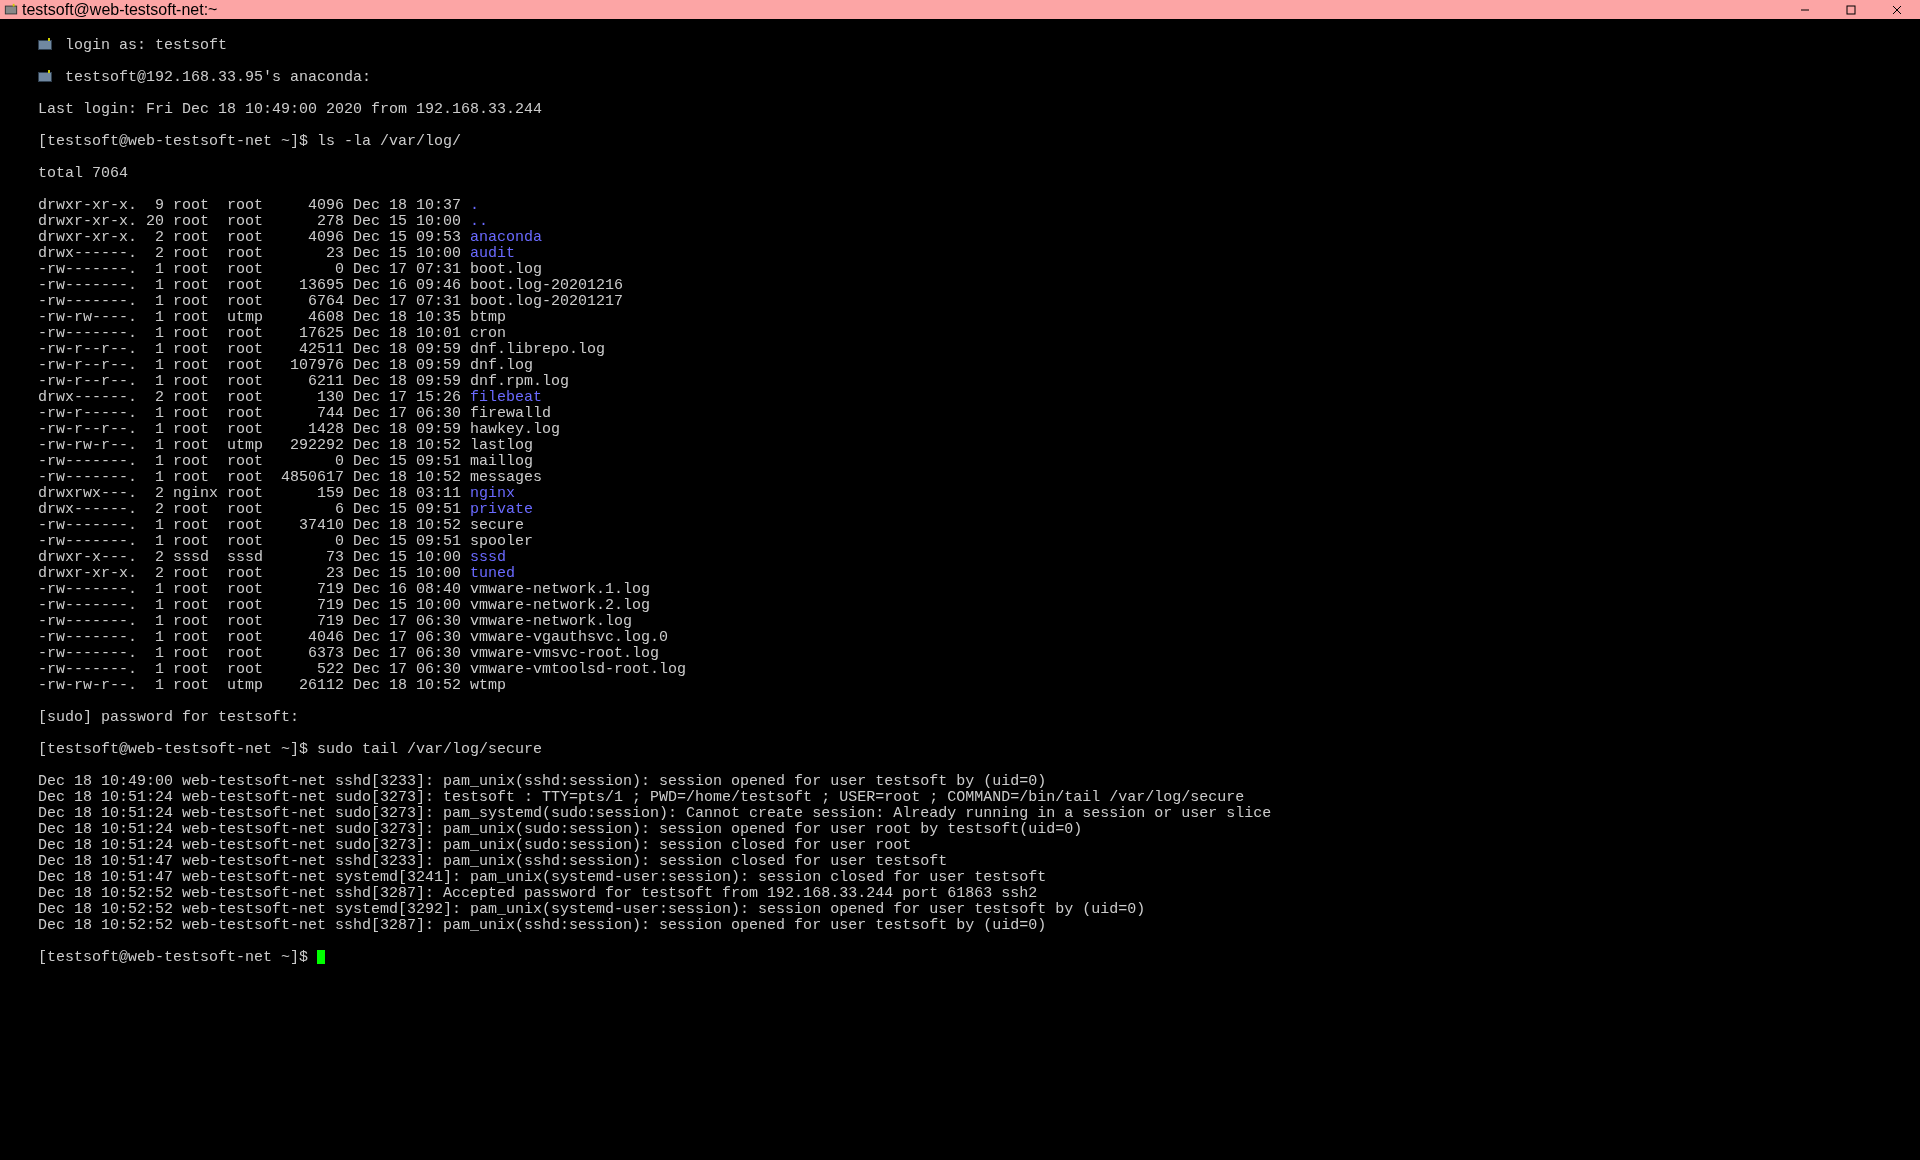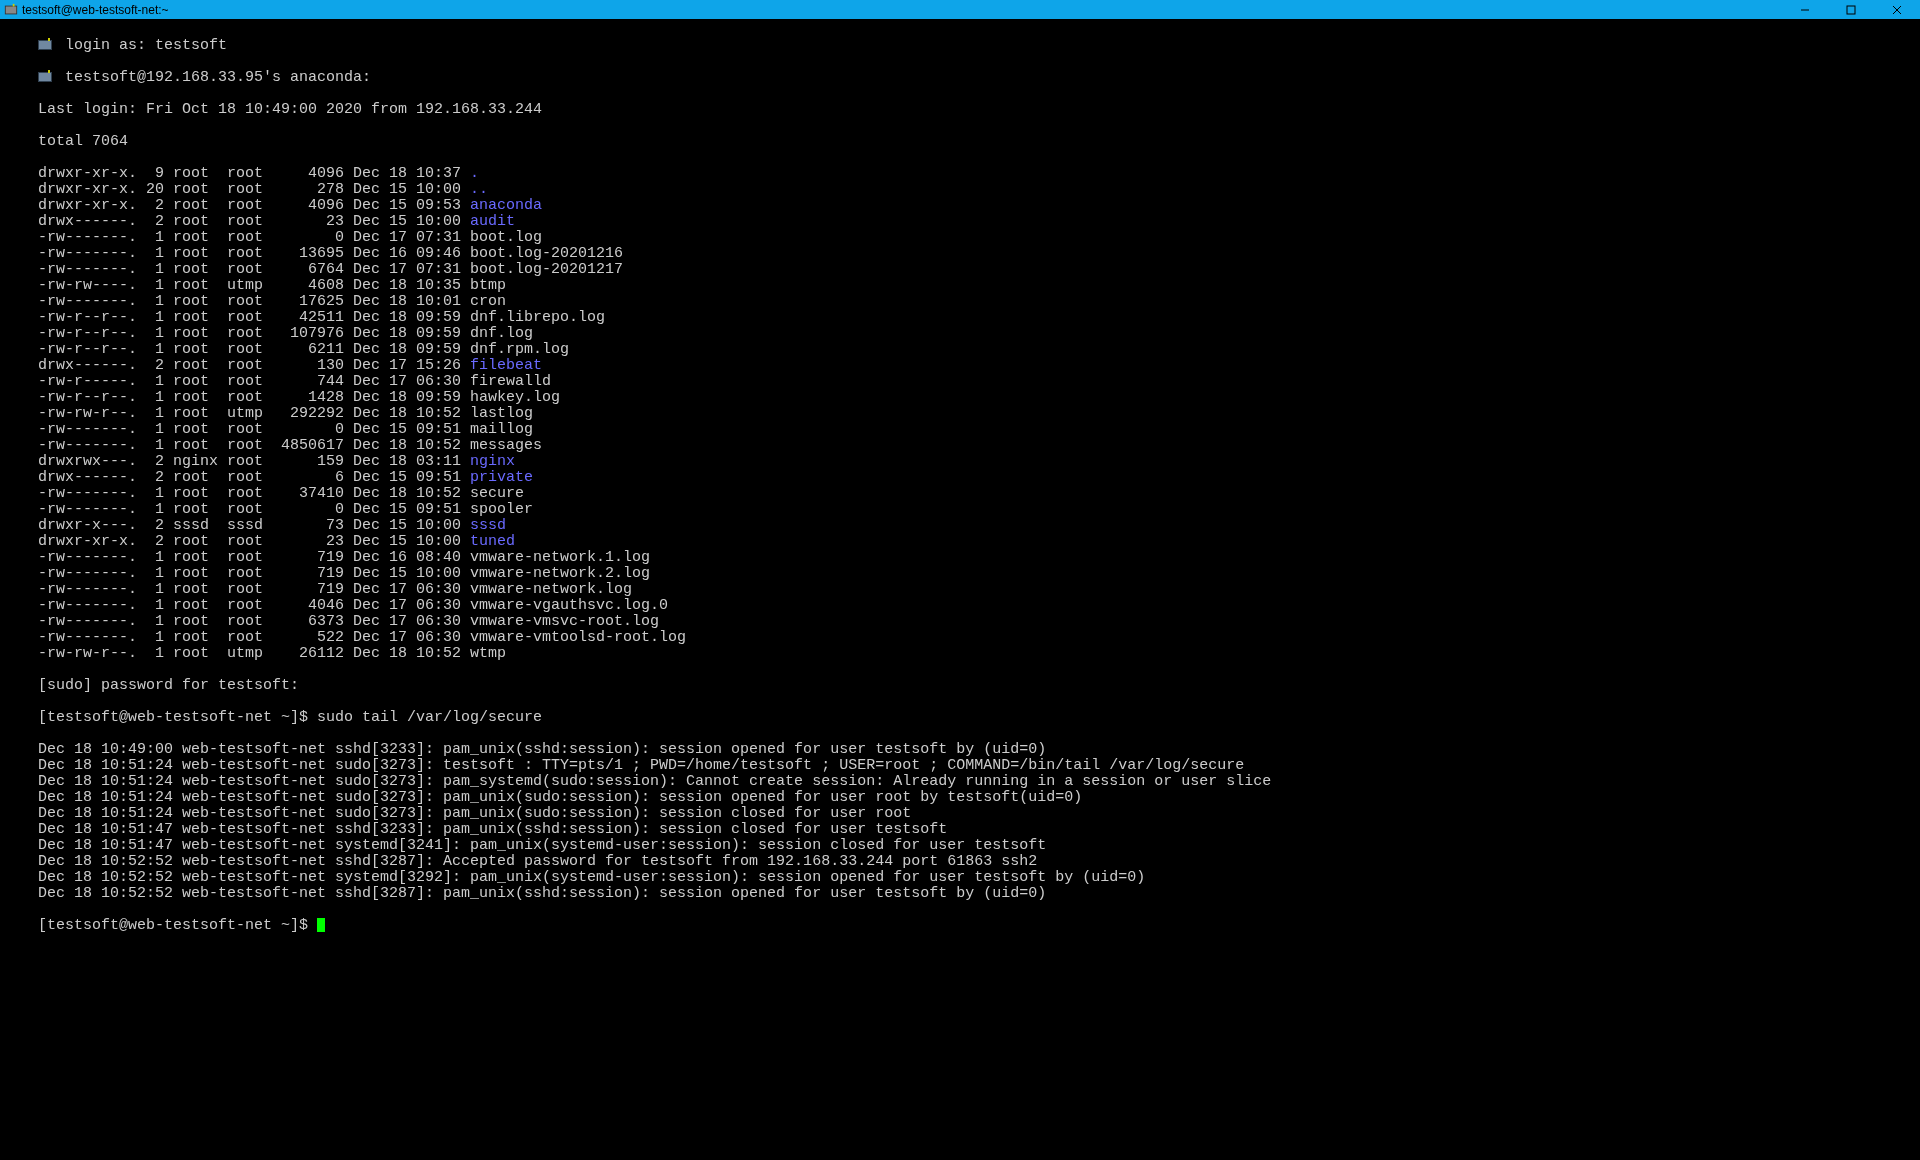--- a/index.html
+++ b/index.html
@@ -5,27 +5,27 @@
 * { margin: 0; padding: 0; box-sizing: border-box; }
 body {
   width: 1920px;
   height: 1160px;
   background: #fff;
   font-family: "Consolas", "Courier New", monospace;
   overflow: hidden;
 }
 .titlebar {
   height: 20px;
-  background: #0ea5e9;
+  background: #fca5a5;
   border-bottom: 1px solid #000;
   display: flex;
   align-items: center;
   justify-content: space-between;
   font-family: "Segoe UI", Tahoma, sans-serif;
-  font-size: 12px;
+  font-size: 16px;
   color: #000;
   padding-left: 4px;
 }
 .titlebar-left { display:flex; align-items:center; gap:4px; }
 .titlebar-icon { width:14px; height:14px; display:inline-block; }
 .winbtns { display:flex; gap:0; }
 .winbtn { width:46px; height:20px; display:flex; align-items:center; justify-content:center; }
 .winbtn svg { width:10px; height:10px; }
 .terminal {
   width: 100%;
@@ -81,20 +81,21 @@
 <span class="line"><span class="prompt-icon"><svg viewBox="0 0 18 14">
           <rect x="0" y="2" width="14" height="10" fill="#304050"></rect>
           <rect x="1" y="3" width="12" height="8" fill="#7088a0"></rect>
           <rect x="10" y="0" width="2" height="3" fill="#cccc00"></rect>
         </svg></span> <span>login as: testsoft</span></span>
 <span class="line"><span class="prompt-icon"><svg viewBox="0 0 18 14">
           <rect x="0" y="2" width="14" height="10" fill="#304050"></rect>
           <rect x="1" y="3" width="12" height="8" fill="#7088a0"></rect>
           <rect x="10" y="0" width="2" height="3" fill="#cccc00"></rect>
         </svg></span> <span>testsoft@192.168.33.95's anaconda:</span></span>
-<span class="line">Last login: Fri Oct 18 10:49:00 2020 from 192.168.33.244</span>
+<span class="line">Last login: Fri Dec 18 10:49:00 2020 from 192.168.33.244</span>
+<span class="line"><span>[testsoft@web-testsoft-net ~]$ </span><span>ls -la /var/log/</span></span>
 <span class="line">total 7064</span>
 <div id="ls-container"><span class="line"><span>drwxr-xr-x.  9 root  root     4096 Dec 18 10:37 </span><span class="link">.</span></span><span class="line"><span>drwxr-xr-x. 20 root  root      278 Dec 15 10:00 </span><span class="link">..</span></span><span class="line"><span>drwxr-xr-x.  2 root  root     4096 Dec 15 09:53 </span><span class="link">anaconda</span></span><span class="line"><span>drwx------.  2 root  root       23 Dec 15 10:00 </span><span class="link">audit</span></span><span class="line"><span>-rw-------.  1 root  root        0 Dec 17 07:31 </span><span>boot.log</span></span><span class="line"><span>-rw-------.  1 root  root    13695 Dec 16 09:46 </span><span>boot.log-20201216</span></span><span class="line"><span>-rw-------.  1 root  root     6764 Dec 17 07:31 </span><span>boot.log-20201217</span></span><span class="line"><span>-rw-rw----.  1 root  utmp     4608 Dec 18 10:35 </span><span>btmp</span></span><span class="line"><span>-rw-------.  1 root  root    17625 Dec 18 10:01 </span><span>cron</span></span><span class="line"><span>-rw-r--r--.  1 root  root    42511 Dec 18 09:59 </span><span>dnf.librepo.log</span></span><span class="line"><span>-rw-r--r--.  1 root  root   107976 Dec 18 09:59 </span><span>dnf.log</span></span><span class="line"><span>-rw-r--r--.  1 root  root     6211 Dec 18 09:59 </span><span>dnf.rpm.log</span></span><span class="line"><span>drwx------.  2 root  root      130 Dec 17 15:26 </span><span class="link">filebeat</span></span><span class="line"><span>-rw-r-----.  1 root  root      744 Dec 17 06:30 </span><span>firewalld</span></span><span class="line"><span>-rw-r--r--.  1 root  root     1428 Dec 18 09:59 </span><span>hawkey.log</span></span><span class="line"><span>-rw-rw-r--.  1 root  utmp   292292 Dec 18 10:52 </span><span>lastlog</span></span><span class="line"><span>-rw-------.  1 root  root        0 Dec 15 09:51 </span><span>maillog</span></span><span class="line"><span>-rw-------.  1 root  root  4850617 Dec 18 10:52 </span><span>messages</span></span><span class="line"><span>drwxrwx---.  2 nginx root      159 Dec 18 03:11 </span><span class="link">nginx</span></span><span class="line"><span>drwx------.  2 root  root        6 Dec 15 09:51 </span><span class="link">private</span></span><span class="line"><span>-rw-------.  1 root  root    37410 Dec 18 10:52 </span><span>secure</span></span><span class="line"><span>-rw-------.  1 root  root        0 Dec 15 09:51 </span><span>spooler</span></span><span class="line"><span>drwxr-x---.  2 sssd  sssd       73 Dec 15 10:00 </span><span class="link">sssd</span></span><span class="line"><span>drwxr-xr-x.  2 root  root       23 Dec 15 10:00 </span><span class="link">tuned</span></span><span class="line"><span>-rw-------.  1 root  root      719 Dec 16 08:40 </span><span>vmware-network.1.log</span></span><span class="line"><span>-rw-------.  1 root  root      719 Dec 15 10:00 </span><span>vmware-network.2.log</span></span><span class="line"><span>-rw-------.  1 root  root      719 Dec 17 06:30 </span><span>vmware-network.log</span></span><span class="line"><span>-rw-------.  1 root  root     4046 Dec 17 06:30 </span><span>vmware-vgauthsvc.log.0</span></span><span class="line"><span>-rw-------.  1 root  root     6373 Dec 17 06:30 </span><span>vmware-vmsvc-root.log</span></span><span class="line"><span>-rw-------.  1 root  root      522 Dec 17 06:30 </span><span>vmware-vmtoolsd-root.log</span></span><span class="line"><span>-rw-rw-r--.  1 root  utmp    26112 Dec 18 10:52 </span><span>wtmp</span></span></div>
 <span class="line">[sudo] password for testsoft:</span>
 <span class="line"><span>[testsoft@web-testsoft-net ~]$ </span><span>sudo tail /var/log/secure</span></span>
 <div id="log-container"><span class="line">Dec 18 10:49:00 web-testsoft-net sshd[3233]: pam_unix(sshd:session): session opened for user testsoft by (uid=0)</span><span class="line">Dec 18 10:51:24 web-testsoft-net sudo[3273]: testsoft : TTY=pts/1 ; PWD=/home/testsoft ; USER=root ; COMMAND=/bin/tail /var/log/secure</span><span class="line">Dec 18 10:51:24 web-testsoft-net sudo[3273]: pam_systemd(sudo:session): Cannot create session: Already running in a session or user slice</span><span class="line">Dec 18 10:51:24 web-testsoft-net sudo[3273]: pam_unix(sudo:session): session opened for user root by testsoft(uid=0)</span><span class="line">Dec 18 10:51:24 web-testsoft-net sudo[3273]: pam_unix(sudo:session): session closed for user root</span><span class="line">Dec 18 10:51:47 web-testsoft-net sshd[3233]: pam_unix(sshd:session): session closed for user testsoft</span><span class="line">Dec 18 10:51:47 web-testsoft-net systemd[3241]: pam_unix(systemd-user:session): session closed for user testsoft</span><span class="line">Dec 18 10:52:52 web-testsoft-net sshd[3287]: Accepted password for testsoft from 192.168.33.244 port 61863 ssh2</span><span class="line">Dec 18 10:52:52 web-testsoft-net systemd[3292]: pam_unix(systemd-user:session): session opened for user testsoft by (uid=0)</span><span class="line">Dec 18 10:52:52 web-testsoft-net sshd[3287]: pam_unix(sshd:session): session opened for user testsoft by (uid=0)</span></div>
 <span class="line"><span>[testsoft@web-testsoft-net ~]$ </span><span class="cursor"></span></span>
 </div>
 
 </body></html>

